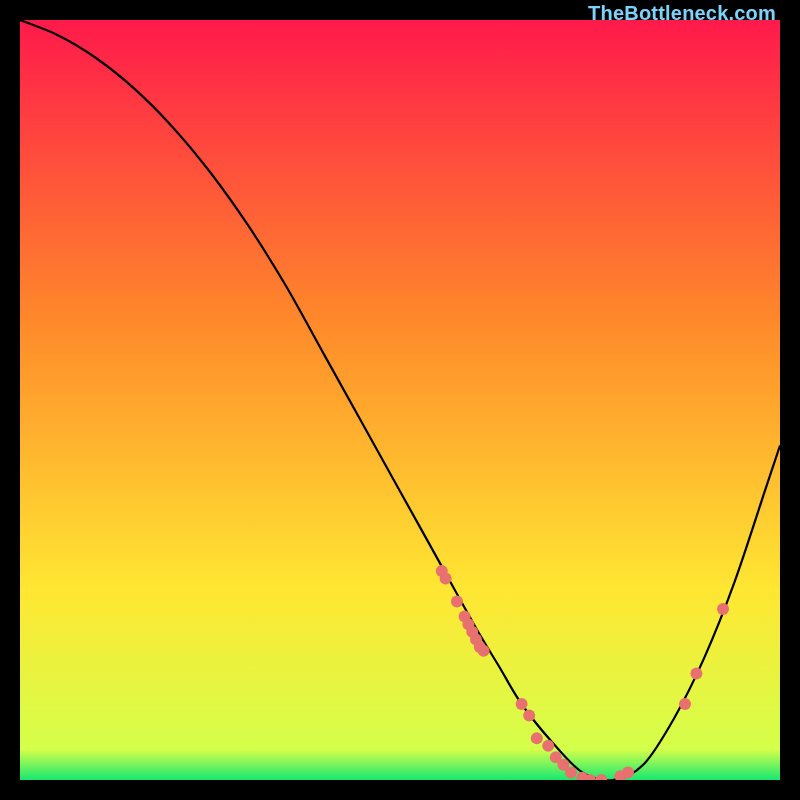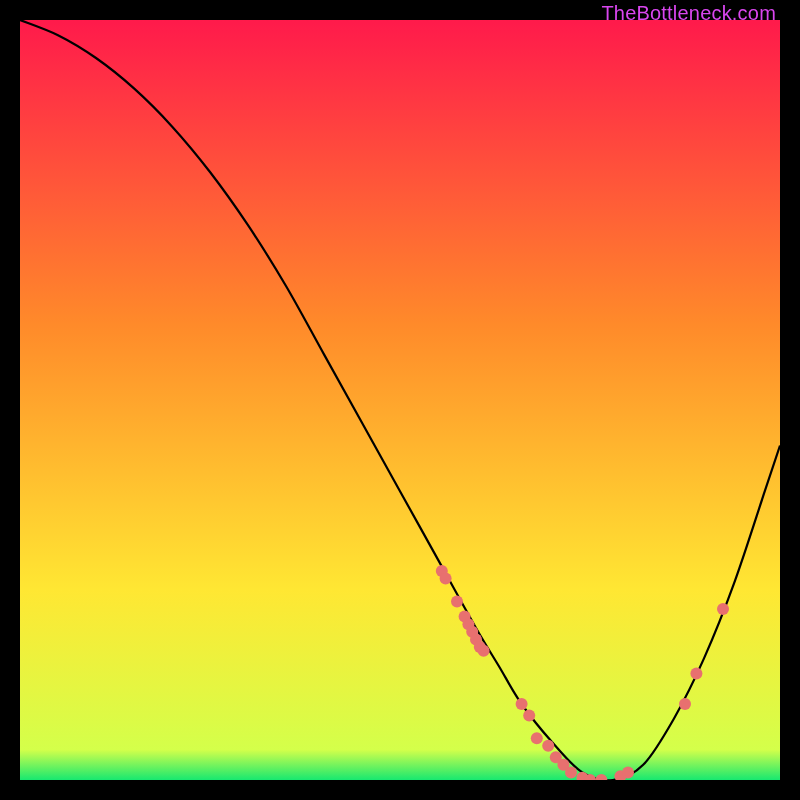--- a/index.html
+++ b/index.html
@@ -24,22 +24,22 @@
     top: 0;
     width: 760px;
     height: 760px;
   }
   .watermark {
     position: absolute;
     top: 2px;
     right: 24px;
     font-family: Arial, Helvetica, sans-serif;
     font-size: 20px;
-    font-weight: 400;
-    color: #d946ef;
+    font-weight: 700;
+    color: #7dd3fc;
     letter-spacing: 0.2px;
   }
 </style>
 </head>
 <body>
 
 <div class="frame">
   <svg class="plot" viewBox="0 0 760 760">
     <defs>
       <linearGradient id="bg" x1="0" y1="0" x2="0" y2="1">

